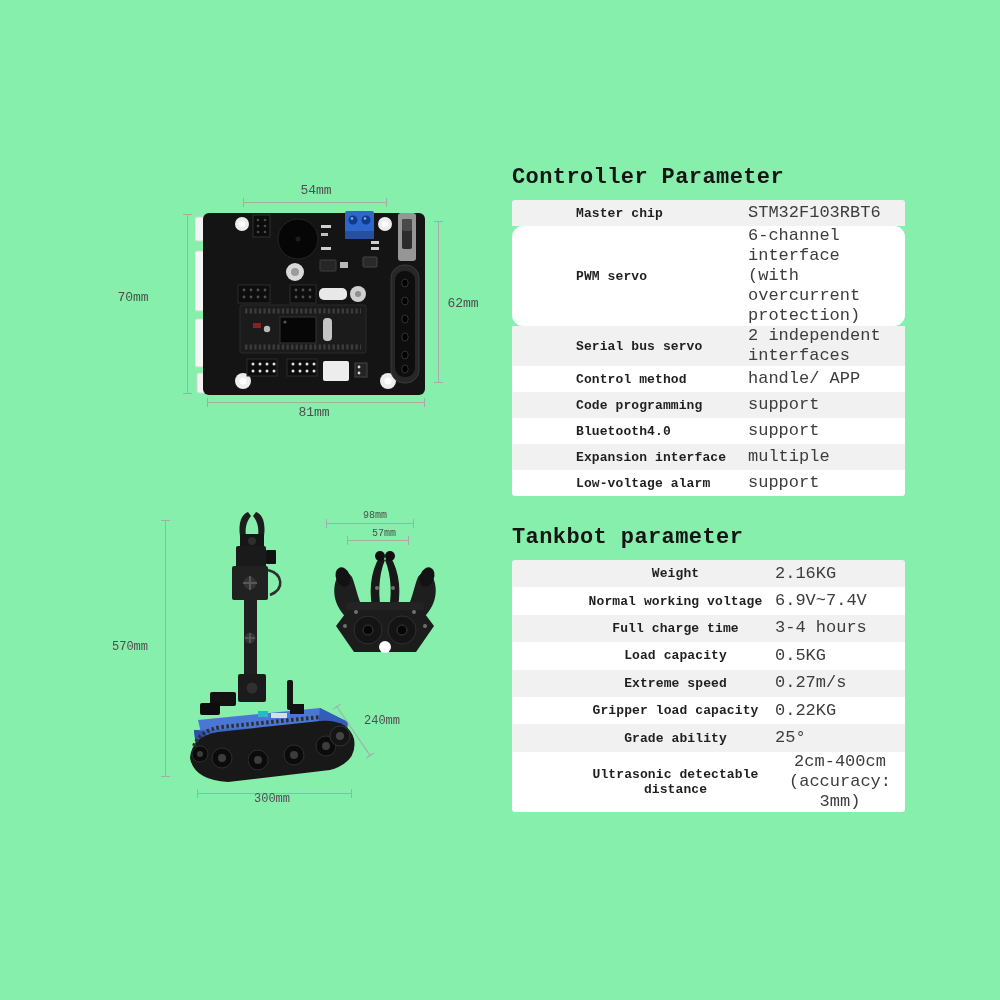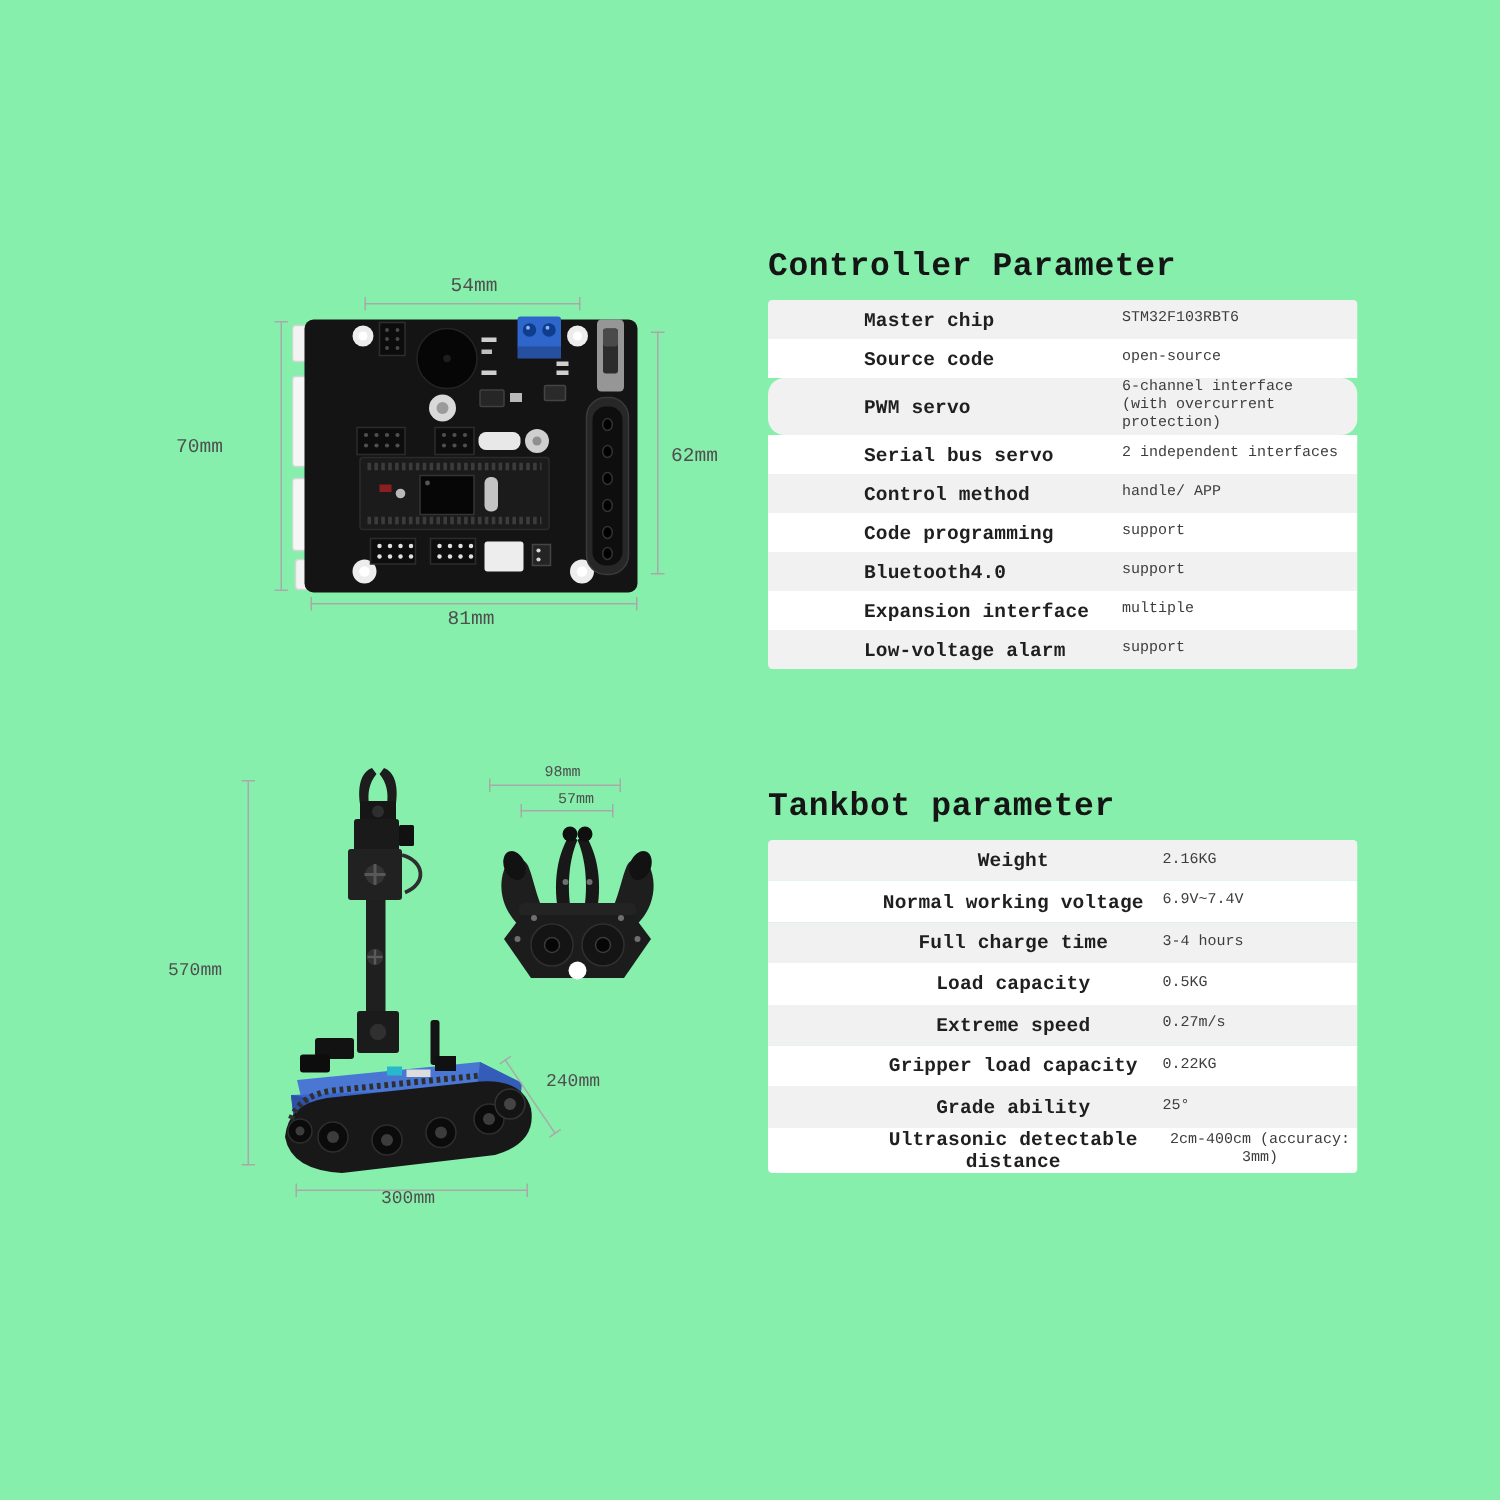--- a/index.html
+++ b/index.html
@@ -20,21 +20,21 @@
   .tank .trow{min-height:27.4px;text-align:center;}
   .trow:nth-child(odd){background:#f1f1f1;}
   .trow:nth-child(even){background:#ffffff;}
   .trow.tall{min-height:38px;border-radius:11px;}
   .tlabel{
     flex:0 0 172px;padding-left:16px;
     font-size:13px;font-weight:700;color:#1f1f1f;letter-spacing:.1px;
   }
   .tank .tlabel{flex:0 0 199px;}
   .tvalue{
-    font-size:10px;color:#3d3d3d;white-space:pre-line;line-height:1.18;
+    font-size:17px;color:#3d3d3d;white-space:pre-line;line-height:1.18;
   }
   
   .dim-label{
     position:absolute;width:60px;text-align:center;
     font-size:13px;color:#4f4f4f;
   }
   .dim-label.sm{font-size:12px;}
   .dim-label.xs{font-size:10px;width:60px;}
   .hdim{position:absolute;height:1px;background:#a9a9a9;}
   .hdim::before,.hdim::after{content:"";position:absolute;top:-4px;width:1px;height:9px;background:#a9a9a9;}
@@ -174,24 +174,20 @@
   <div class="dim-label" style="left:433px;top:296px">62mm</div>
   <div class="hdim" style="left:207px;top:402px;width:218px"></div>
   <div class="dim-label" style="left:284px;top:405px">81mm</div>
 
   <div class="sec-title" style="left:512px;top:165px">Controller Parameter</div>
   <div class="spec-table ctrl" style="left:512px;top:200px">
       <div class="trow">
         <div class="tlabel">Master chip</div>
         <div class="tvalue">STM32F103RBT6</div>
       </div>
-      <div class="trow">
-        <div class="tlabel">Source code</div>
-        <div class="tvalue">open-source</div>
-      </div>
       <div class="trow tall">
         <div class="tlabel">PWM servo</div>
         <div class="tvalue">6-channel interface
 (with overcurrent protection)</div>
       </div>
       <div class="trow">
         <div class="tlabel">Serial bus servo</div>
         <div class="tvalue">2 independent interfaces</div>
       </div>
       <div class="trow">

